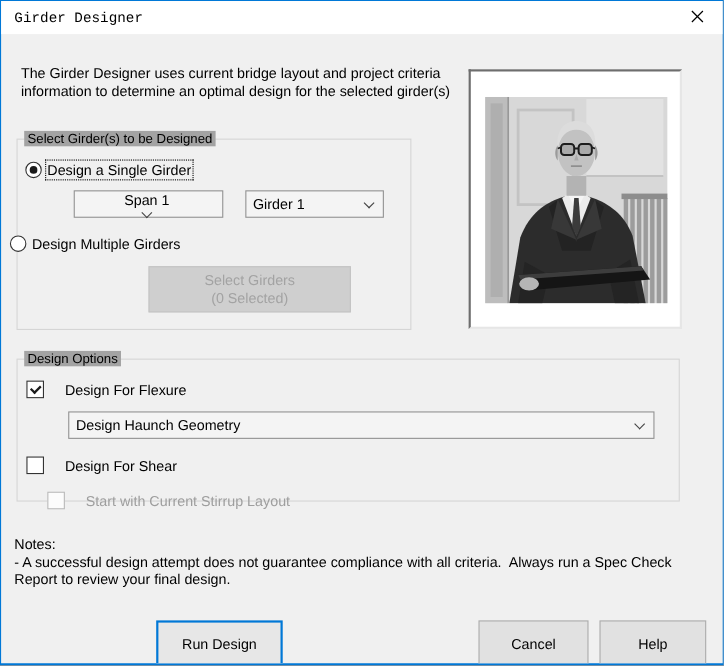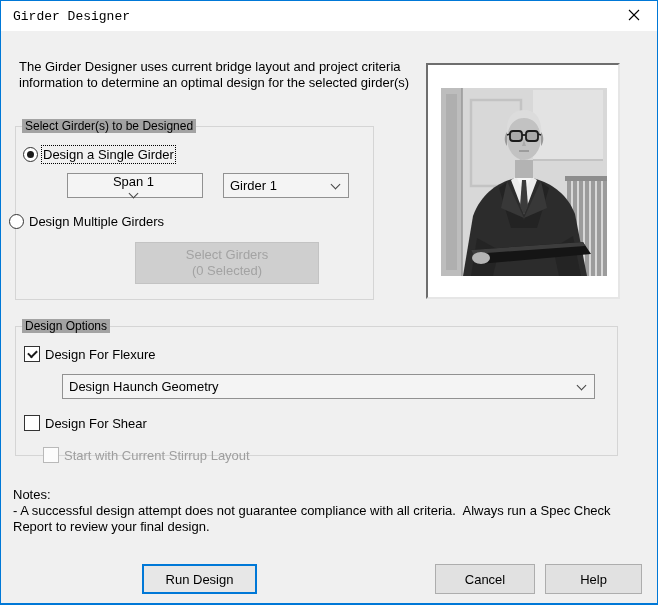--- a/index.html
+++ b/index.html
@@ -59,38 +59,38 @@
   .checkbox{
     width:16px; height:16px; border:1px solid #333; background:#fff;
     position:relative; flex:0 0 auto;
   }
   .checkbox.checked::after{
     content:""; position:absolute; left:3px; top:3px; width:7px; height:4px;
     border-left:2px solid #1a1a1a; border-bottom:2px solid #1a1a1a;
     transform:rotate(-45deg);
   }
   .checkbox.disabled{ border-color:#b9b9b9; background:#fcfcfc; }
-  .check-label{ margin-left:5px; white-space:nowrap; }
+  .check-label{ margin-left:19px; white-space:nowrap; }
   .disabled-text{ color:#9e9e9e; }
 
   
   .combobox{
     position:absolute; height:25px; background:#f4f4f4; border:1px solid #919191;
     display:flex; align-items:center; justify-content:space-between;
     padding:0 9px 0 6px; cursor:default;
   }
   .combobox .value{ white-space:nowrap; overflow:hidden; }
   .chevron{
     width:7px; height:7px; border-right:1.5px solid #444; border-bottom:1.5px solid #444;
     transform:rotate(45deg); margin-top:-3px; flex:0 0 auto;
   }
 
   
   .btn{
-    position:absolute; height:30px; background:#e1e1e1; border:1px solid #adadad;
+    position:absolute; height:42px; background:#e1e1e1; border:1px solid #adadad;
     font-size:13px; display:flex; align-items:center; justify-content:center;
     font-family:"Liberation Sans", sans-serif; cursor:pointer;
   }
   .btn.default{ border:2px solid #0078d7; background:#e7e7e7; }
   .btn-disabled{
     position:absolute; background:#cfcfcf; border:1px solid #c3c3c3;
     color:#a3a3a3; display:flex; flex-direction:column; align-items:center;
     justify-content:center; line-height:16px; font-size:13px;
   }
 

